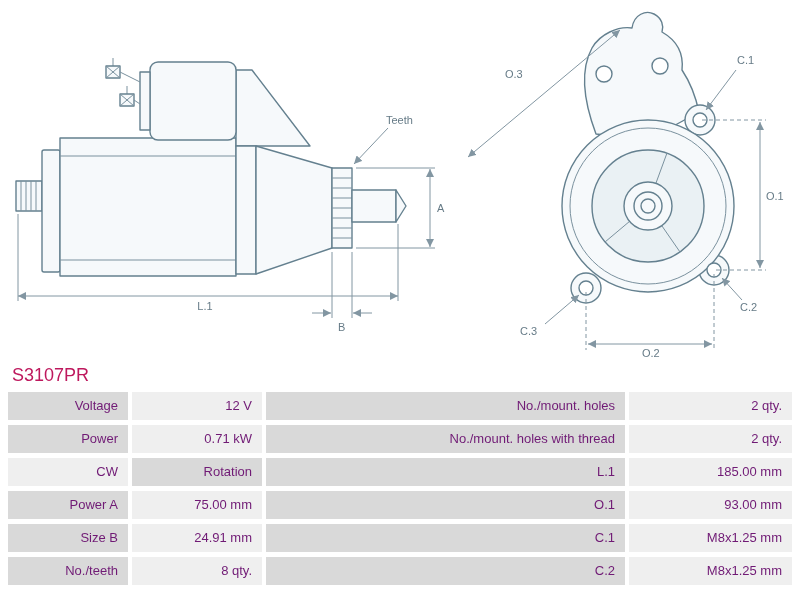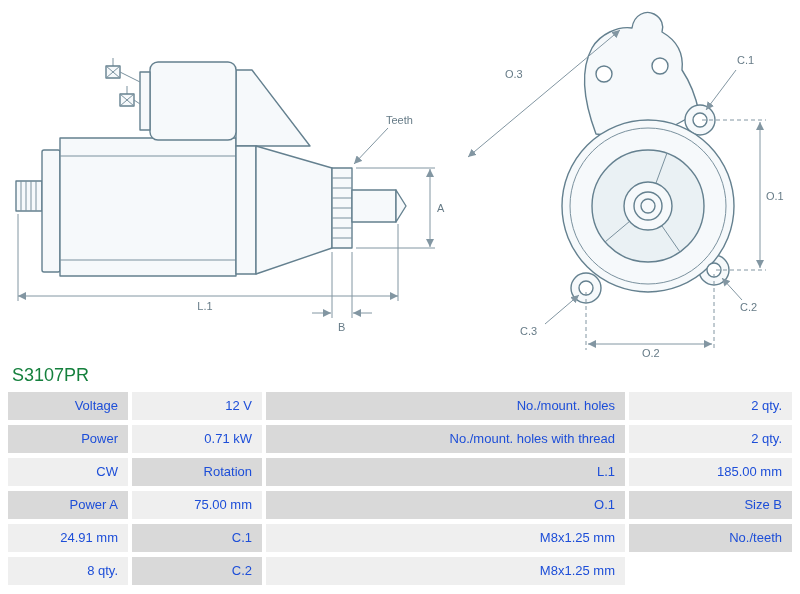--- a/index.html
+++ b/index.html
@@ -10,26 +10,26 @@
 
   
   .part  { fill:#f6f9fb; stroke:#64808f; stroke-width:1.4; stroke-linejoin:round; }
   .part2 { fill:#eaf1f4; stroke:#64808f; stroke-width:1.4; }
   .hole  { fill:#ffffff; stroke:#64808f; stroke-width:1.4; }
   .thin  { stroke:#7a919e; stroke-width:1; fill:none; }
   .dim   { stroke:#8296a2; stroke-width:1; fill:none; }
   .dimd  { stroke:#8296a2; stroke-width:1; fill:none; stroke-dasharray:4 3; }
   .lab   { font-family:"Liberation Sans", sans-serif; font-size:11px; fill:#667b87; }
 
-  .part-number { color:#15803d; font-size:18px; line-height:20px; padding:5px 0 7px 12px; }
+  .part-number { color:#be185d; font-size:18px; line-height:20px; padding:5px 0 7px 12px; }
 
   .specs { display:grid; grid-template-columns:120px 130px 359px 163px;
            grid-auto-rows:28px; gap:5px 4px; padding:0 8px; }
   .cell  { font-size:13px; line-height:28px; text-align:right; padding-right:10px;
-           box-sizing:border-box; color:#1d4ed8; white-space:nowrap; overflow:hidden; }
+           box-sizing:border-box; color:#701a75; white-space:nowrap; overflow:hidden; }
   .lbl   { background:#d9d9d9; }
   .val   { background:#efefef;padding-left:8px; }
 </style>
 </head>
 <body>
 
 <div class="page">
 
   <div class="diagram">
     <svg width="800" height="360" viewBox="0 0 800 360">
@@ -172,20 +172,21 @@
     <div class="cell val">2 qty.</div>
 
     <div class="cell val">CW</div>
     <div class="cell lbl">Rotation</div>
     <div class="cell lbl">L.1</div>
     <div class="cell val">185.00 mm</div>
 
     <div class="cell lbl">Power A</div>
     <div class="cell val">75.00 mm</div>
     <div class="cell lbl">O.1</div>
+    <div class="cell val">93.00 mm</div>
 
     <div class="cell lbl">Size B</div>
     <div class="cell val">24.91 mm</div>
     <div class="cell lbl">C.1</div>
     <div class="cell val">M8x1.25 mm</div>
 
     <div class="cell lbl">No./teeth</div>
     <div class="cell val">8 qty.</div>
     <div class="cell lbl">C.2</div>
     <div class="cell val">M8x1.25 mm</div>

